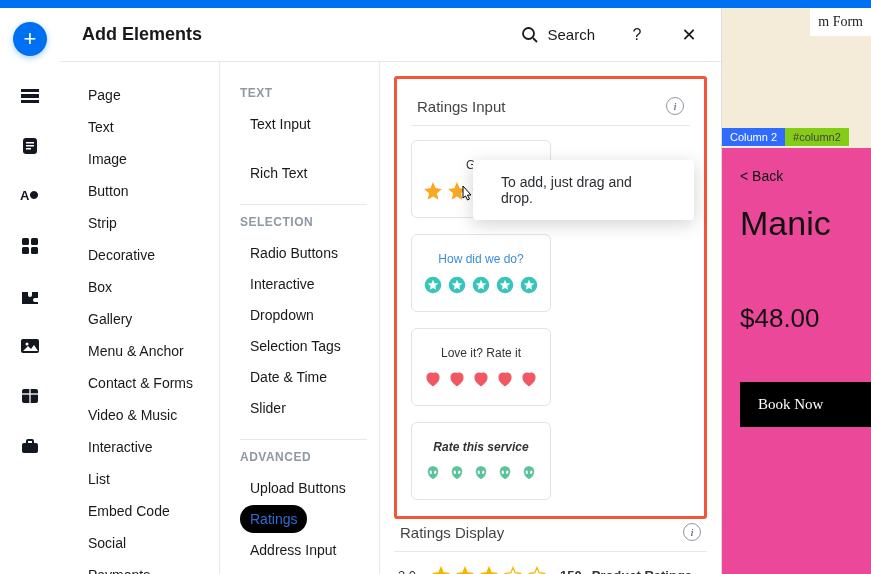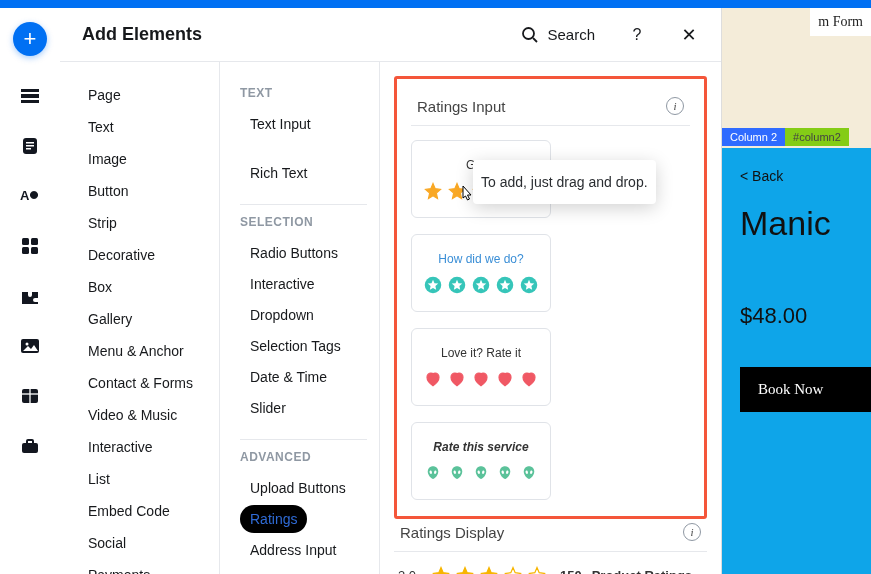--- a/index.html
+++ b/index.html
@@ -30,37 +30,37 @@
 .sechead .info{margin-left:auto;width:18px;height:18px;border:1px solid #8f98a3;border-radius:50%;display:flex;align-items:center;justify-content:center;font-size:11px;color:#444;font-family:serif;font-style:italic}
 .highlightbox{border:3px solid #f4563a;padding:14px 10px 16px;border-radius:3px}
 .highlightbox .sechead{border-bottom:1px solid #e6e8ec;margin:0 4px 14px}
 .cards{display:flex;flex-wrap:wrap;gap:16px;padding:0 4px;position:relative}
 .card{width:140px;height:78px;border:1px solid #e0e3e8;border-radius:6px;display:flex;flex-direction:column;align-items:center;justify-content:center;gap:10px;background:#fff}
 .card .lbl{font-size:12px;color:#333}
 .card .lbl.blue{color:#3a8ed6}
 .card .lbl.it{font-style:italic;font-weight:600}
 .starsrow{display:flex;gap:6px}
 .star{width:18px;height:18px}
-.tooltip{position:absolute;left:66px;top:20px;background:#fff;border-radius:4px;box-shadow:0 4px 18px rgba(0,0,0,.18);padding:14px 8px;font-size:14px;color:#2a2d31;z-index:5}
+.tooltip{position:absolute;left:66px;top:20px;background:#fff;border-radius:4px;box-shadow:0 4px 18px rgba(0,0,0,.18);padding:14px 28px;font-size:14px;color:#2a2d31;z-index:5}
 .cursor{position:absolute;left:50px;top:44px;z-index:6;font-size:16px}
 .dispcards{display:flex;flex-direction:column;gap:18px;padding:0 4px}
 .disprow{display:flex;align-items:center;gap:10px;font-size:13px;color:#333}
 .disprow .score{width:24px;font-weight:500}
 .disprow .count{margin-left:4px;font-weight:600}
 .disprow .desc{font-style:normal}
 .rightcanvas{width:150px;background:#f4ecd9;position:relative;overflow:hidden;border-left:1px solid #ddd}
 .canvhead{position:absolute;top:0;right:0;background:#fff;font-size:14px;padding:6px 8px;color:#222;font-family:Georgia,serif}
 .chips{position:absolute;top:120px;left:0;display:flex;font-size:11px}
 .chip{padding:3px 8px;white-space:nowrap}
 .chip.blue{background:#2f6bff;color:#fff}
 .chip.grey{background:#84cc16;color:#444}
-.canvasbody{position:absolute;top:140px;left:0;right:0;bottom:0;background:#0ea5e9;padding:20px 0 0 18px;font-family:Georgia,serif;color:#111}
+.canvasbody{position:absolute;top:140px;left:0;right:0;bottom:0;background:#ec4899;padding:20px 0 0 18px;font-family:Georgia,serif;color:#111}
 .canvasbody .back{font-size:14px;margin-bottom:20px}
 .canvasbody .bigtitle{font-size:34px;margin-bottom:60px}
-.canvasbody .price{font-size:22px;margin-bottom:38px}
+.canvasbody .price{font-size:26px;margin-bottom:48px}
 .bookbtn{background:#000;color:#fff;padding:14px 18px;font-size:15px;font-family:inherit}
 svg{display:block}
 </style>
 </head>
 <body>
 
 <div class="topbar"></div>
 <div class="shell">
   <div class="rail">
     <div class="plus">+</div>

